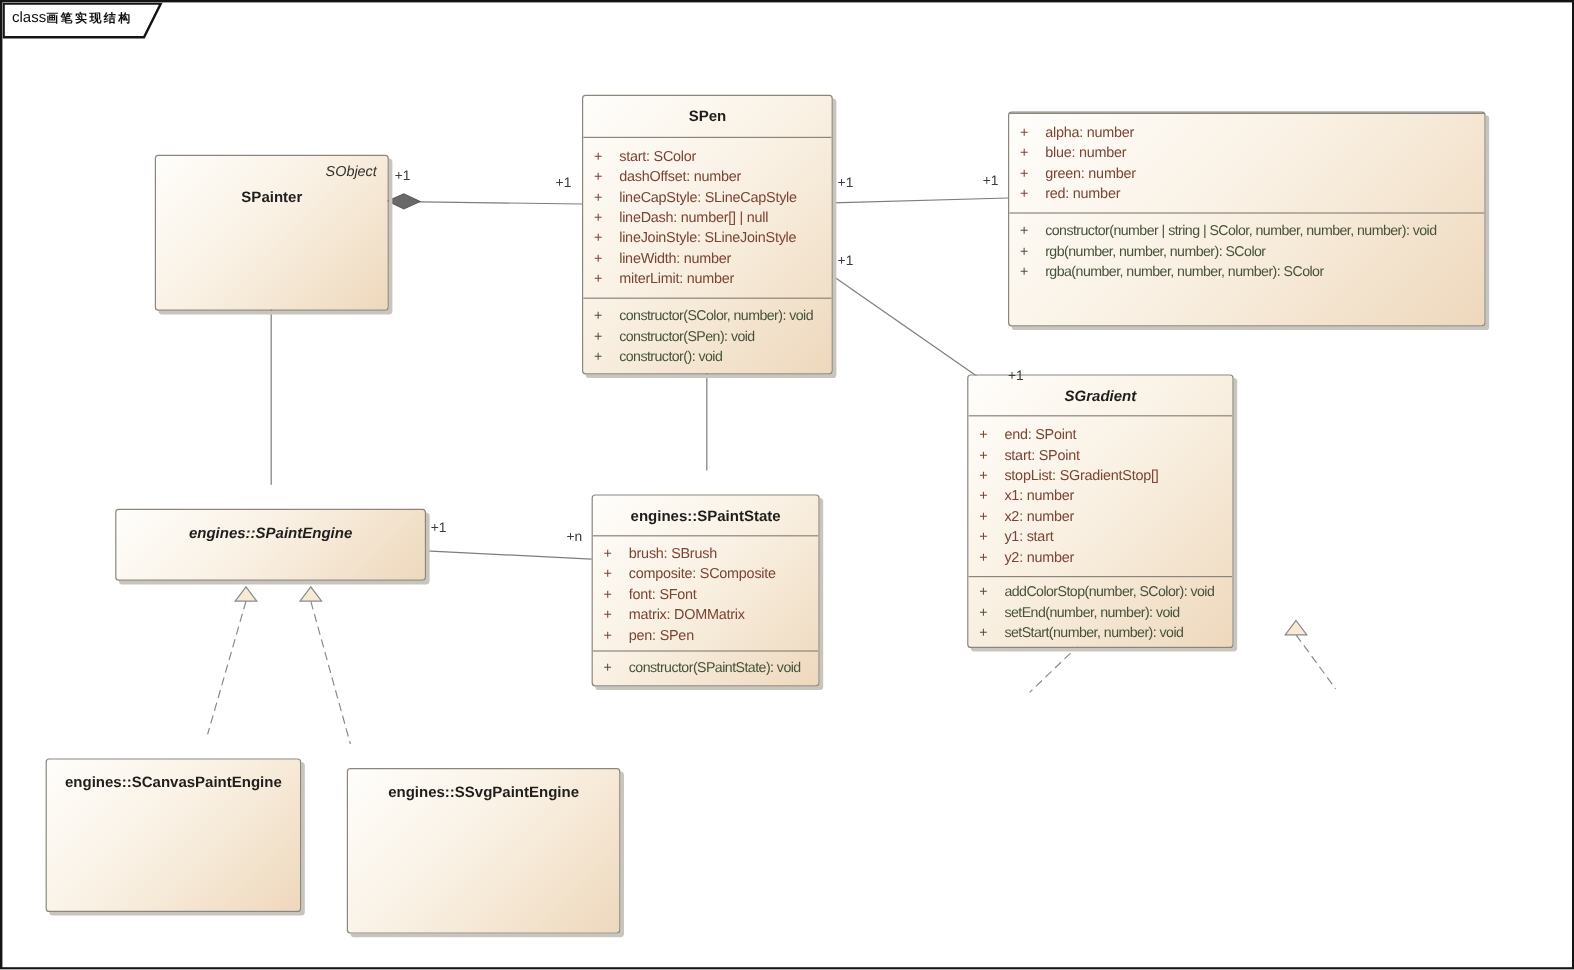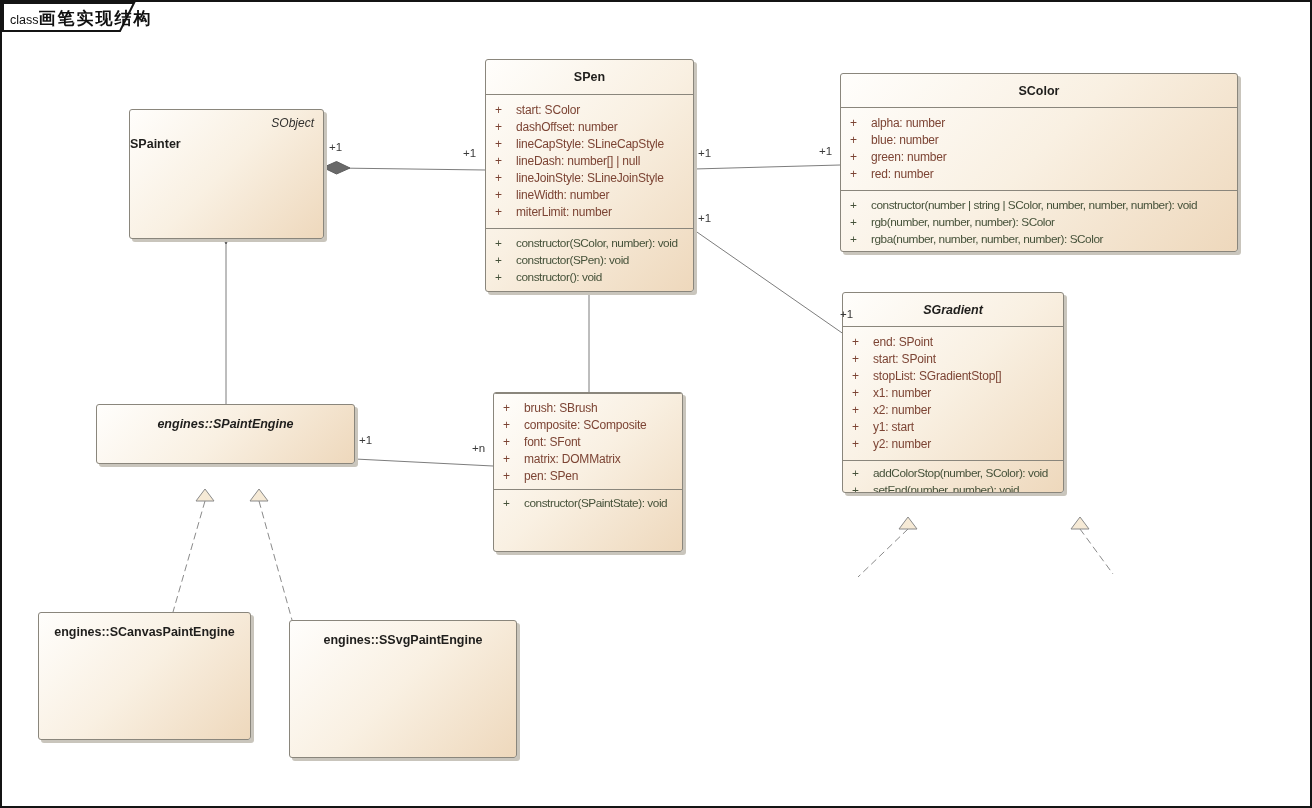--- a/index.html
+++ b/index.html
@@ -7,49 +7,49 @@
     position:relative;width:1312px;height:808px;background:#ffffff;
     border:2px solid #141414;box-sizing:border-box;overflow:hidden;
     font-family:"Liberation Sans",sans-serif;
   }
   svg.overlay{position:absolute;left:0;top:0;z-index:0;}
   .uml-class{
     position:absolute;box-sizing:border-box;z-index:1;
     background:linear-gradient(135deg,#fffefc 0%,#f9f0e2 48%,#eed8bc 100%);
     border:1px solid #8a867c;border-radius:3px;
     box-shadow:3px 3px 0 #c9c5bc;
-    display:flex;flex-direction:column;overflow:hidden;
+    display:flex;flex-direction:column;overflow:hidden;margin-top:20px;
   }
   .c-title{
     flex:0 0 auto;display:flex;align-items:center;justify-content:center;
     font-weight:bold;font-size:12.5px;color:#1f1e1c;
   }
   .c-title.abstract{font-style:italic;}
   .simple .c-title{align-items:flex-start;padding-top:12px;}
   .c-comp{border-top:1px solid #8a867c;overflow:hidden;box-sizing:border-box;}
   .row{display:flex;line-height:17px;font-size:12px;white-space:nowrap;}
   .row .vis{flex:0 0 21px;padding-left:9px;}
   .attr-row{color:#7c4434;letter-spacing:-0.2px;}
   .op-row{color:#46523a;letter-spacing:-0.45px;font-size:11.8px;}
   .pad-a{padding-top:7px;}
   .pad-b{padding-top:6px;}
   .pad-c{padding-top:4px;}
   .stereotype{
     position:absolute;top:6px;right:9px;font-style:italic;
     font-size:12px;color:#31302e;
   }
-  .spainter-name{position:absolute;top:27px;left:0;width:100%;text-align:left;
+  .spainter-name{position:absolute;top:27px;left:0;width:100%;text-align:center;
     font-weight:bold;font-size:12.5px;color:#1f1e1c;}
   .mult{position:absolute;z-index:2;font-size:11.5px;color:#3a3a3a;}
   .frame-tab-text{
     position:absolute;left:8px;top:5px;z-index:2;white-space:nowrap;
     font-size:12.5px;color:#101010;
   }
   .frame-tab-text .kw{font-weight:normal;}
-  .frame-tab-text .nm{font-weight:bold;font-size:17px;letter-spacing:2px;}
+  .frame-tab-text .nm{font-weight:bold;font-size:10px;letter-spacing:2px;}
   line.assoc{stroke:#7d7d7d;stroke-width:1;}
   line.gener{stroke:#8a8a8a;stroke-width:1;stroke-dasharray:7 4;}
   polygon.diamond{fill:#696969;stroke:#5d5d5d;stroke-width:1;}
   polygon.tri{fill:#f6ead6;stroke:#8a8a8a;stroke-width:1;}
 </style>
 </head>
 <body>
 
 <div id="canvas">
 
@@ -127,21 +127,20 @@
           <span class="txt">constructor(SPen): void</span>
         </div>
       <div class="row op-row">
           <span class="vis">+</span>
           <span class="txt">constructor(): void</span>
         </div>
     </div>
   </div>
 
   <div class="uml-class" style="left:838px;top:71px;width:398px;height:179px">
-    <div class="c-title" style="height:33px">SColor</div>
     <div class="c-comp pad-a" style="height:83px">
       <div class="row attr-row">
           <span class="vis">+</span>
           <span class="txt">alpha: number</span>
         </div>
       <div class="row attr-row">
           <span class="vis">+</span>
           <span class="txt">blue: number</span>
         </div>
       <div class="row attr-row">
@@ -162,21 +161,21 @@
           <span class="vis">+</span>
           <span class="txt">rgb(number, number, number): SColor</span>
         </div>
       <div class="row op-row">
           <span class="vis">+</span>
           <span class="txt">rgba(number, number, number, number): SColor</span>
         </div>
     </div>
   </div>
 
-  <div class="uml-class" style="left:840px;top:290px;width:222px;height:201px">
+  <div class="uml-class" style="left:804px;top:290px;width:222px;height:228px">
     <div class="c-title abstract" style="height:33px">SGradient</div>
     <div class="c-comp pad-a" style="height:134px">
       <div class="row attr-row">
           <span class="vis">+</span>
           <span class="txt">end: SPoint</span>
         </div>
       <div class="row attr-row">
           <span class="vis">+</span>
           <span class="txt">start: SPoint</span>
         </div>
@@ -215,20 +214,21 @@
           <span class="txt">setStart(number, number): void</span>
         </div>
     </div>
   </div>
 
   <div class="uml-class simple" style="left:94px;top:402px;width:259px;height:60px">
     <div class="c-title abstract">engines::SPaintEngine</div>
   </div>
 
   <div class="uml-class" style="left:491px;top:390px;width:190px;height:160px">
+    <div class="c-title" style="height:33px">engines::SPaintState</div>
     <div class="c-comp pad-b" style="height:96px">
       <div class="row attr-row">
           <span class="vis">+</span>
           <span class="txt">brush: SBrush</span>
         </div>
       <div class="row attr-row">
           <span class="vis">+</span>
           <span class="txt">composite: SComposite</span>
         </div>
       <div class="row attr-row">

